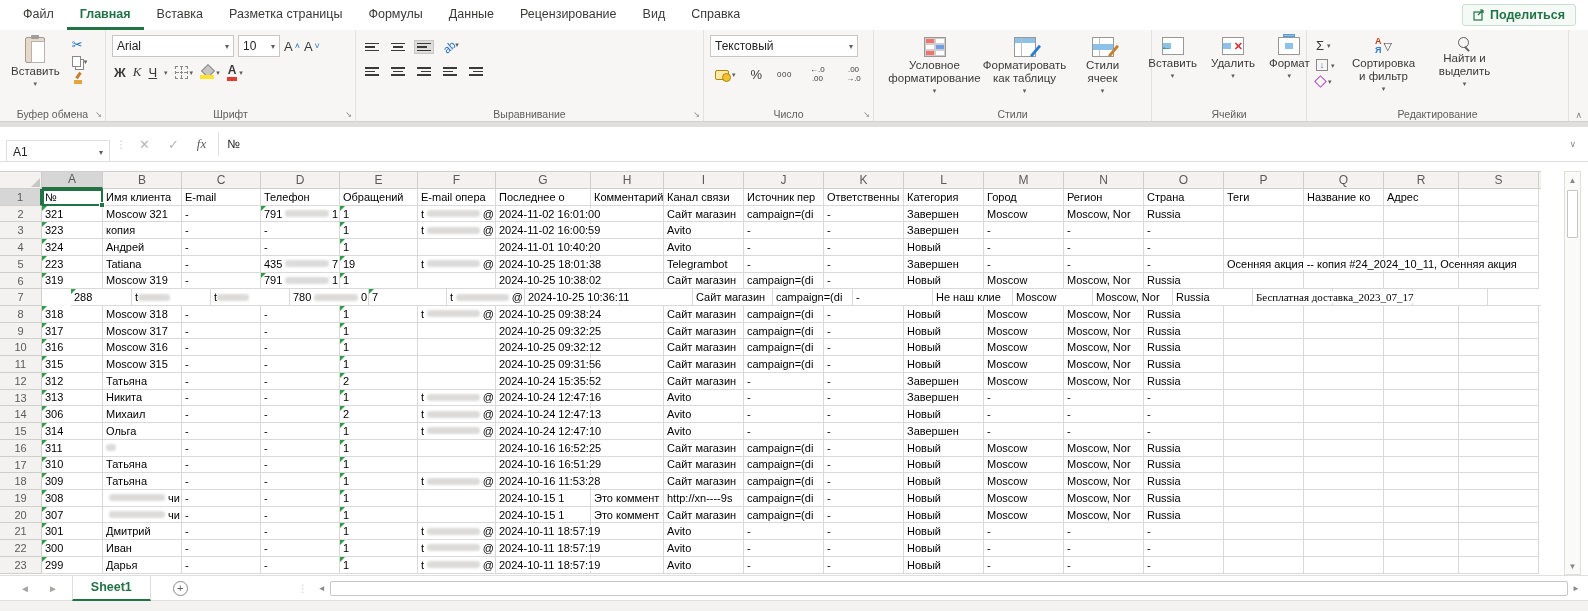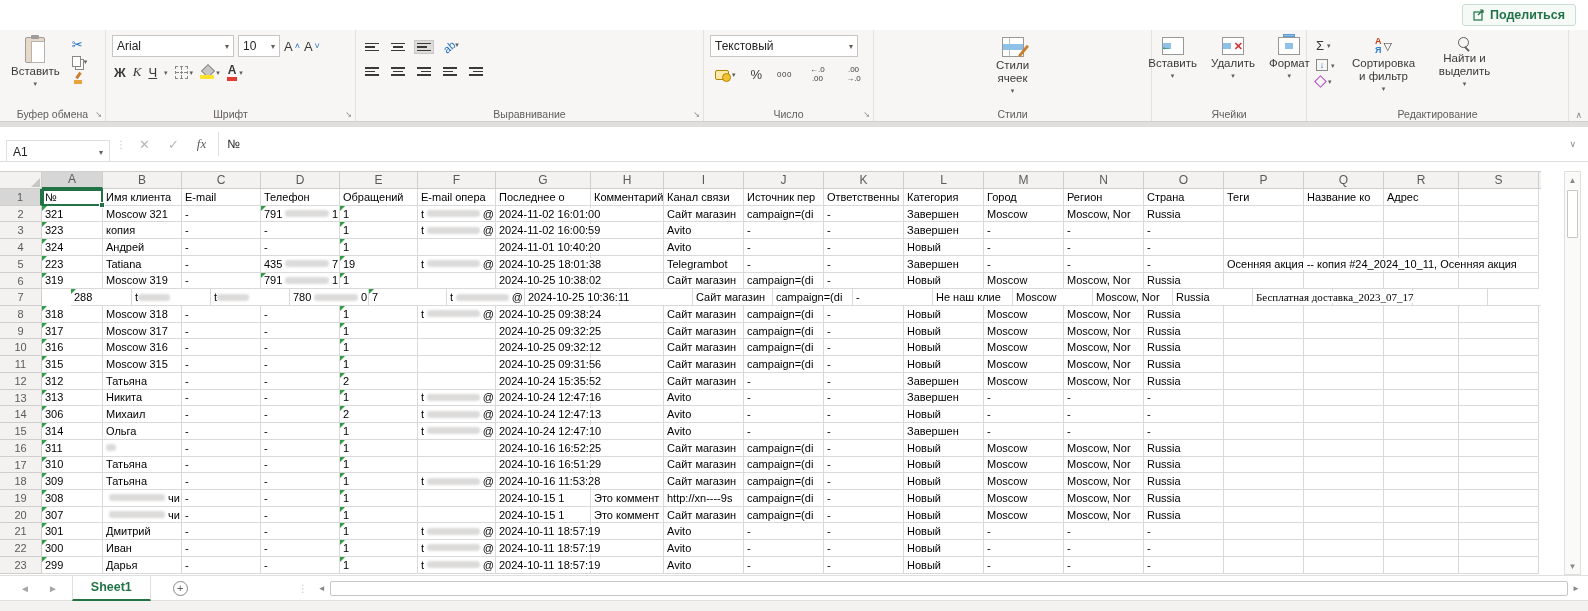--- a/index.html
+++ b/index.html
@@ -164,20 +164,31 @@
   .hs-thumb { flex:1; height:15px; background:#fff; border:1px solid #c8c6c4; border-radius:2px; }
 
   .statusbar { height:11px; background:#f3f2f1; border-top:1px solid #e1dfdd; flex:0 0 auto; }
 </style>
 </head>
 <body>
 
 <div class="app">
 
   <div class="tabbar">
+    <div id="tabs-host" style="display:flex;">
+        <div class="rtab">Файл</div>
+        <div class="rtab active">Главная</div>
+        <div class="rtab">Вставка</div>
+        <div class="rtab">Разметка страницы</div>
+        <div class="rtab">Формулы</div>
+        <div class="rtab">Данные</div>
+        <div class="rtab">Рецензирование</div>
+        <div class="rtab">Вид</div>
+        <div class="rtab">Справка</div>
+      </div>
     <button class="share-btn">
       <svg class="share-ic" viewBox="0 0 12 12">
           <rect x="1" y="3" width="8" height="8" fill="none" stroke="#217346" stroke-width="1.2"></rect>
           <path d="M5 6 L10 1 M10 1 h-3 M10 1 v3" stroke="#217346" stroke-width="1.2" fill="none"></path>
         </svg>
       <span>Поделиться</span>
     </button>
   </div>
 
   <div class="ribbon">
@@ -335,20 +346,37 @@
         <button class="smallbtn">
             <span class="dec">.00 →.0</span>
           </button>
       </div>
       <div class="rg-label"><span>Число</span></div>
       <span class="launcher">↘</span>
     </div>
 
     <div class="rgroup g-styles">
       <div class="styles-flex">
+        <button class="bigbtn twoline">
+          <span class="ic-cf">
+              <i class="r"></i>
+              <i></i>
+              <i></i>
+              <i class="b"></i>
+              <i class="r"></i>
+              <i></i>
+            </span>
+          <span>Условное форматирование</span>
+            <span class="chv">▾</span>
+        </button>
+        <button class="bigbtn twoline">
+          <span class="ic-table"></span>
+          <span>Форматировать как таблицу</span>
+            <span class="chv">▾</span>
+        </button>
         <button class="bigbtn" style="width:62px;">
           <span class="ic-cells">
               <i></i>
             </span>
           <span>Стили ячеек</span>
             <span class="chv">▾</span>
         </button>
       </div>
       <div class="rg-label"><span>Стили</span></div>
     </div>

